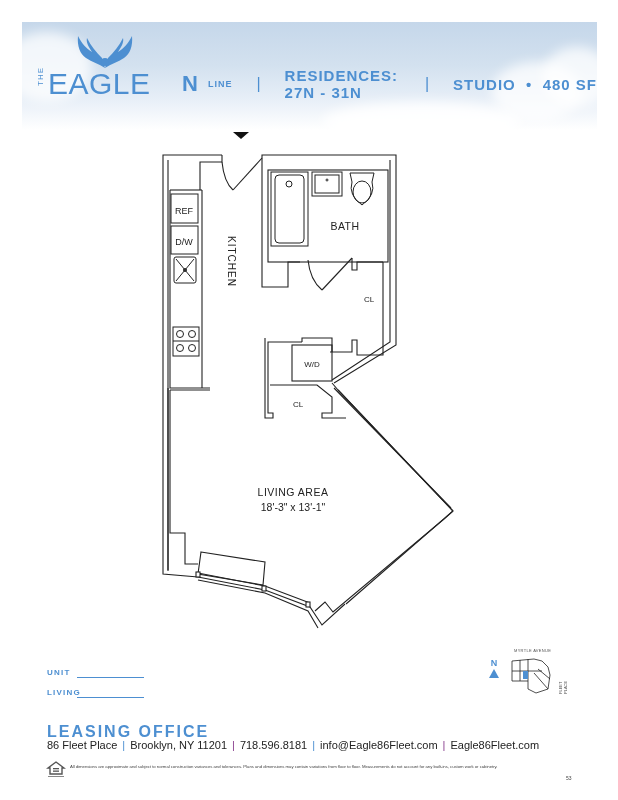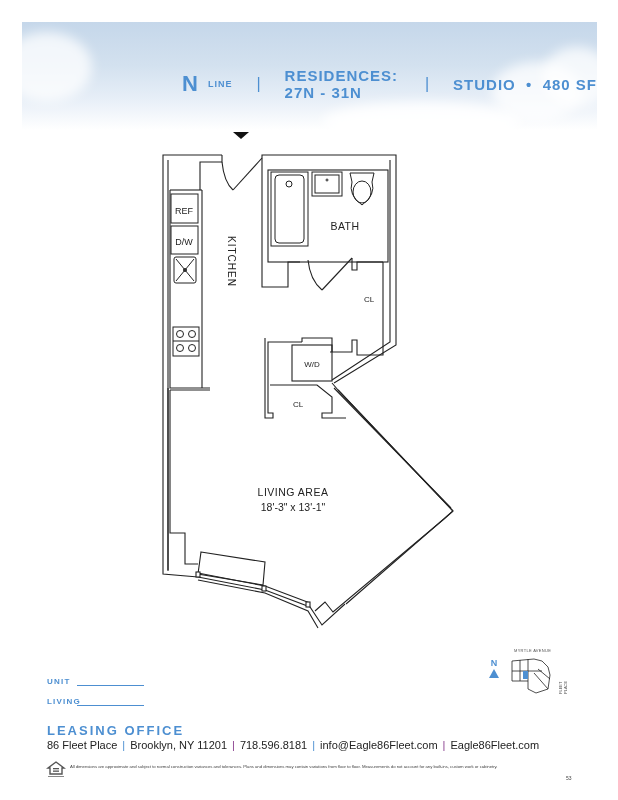--- a/index.html
+++ b/index.html
@@ -29,48 +29,57 @@
   }
   .line-letter { font-size: 22px; font-weight: 700; margin-right: 10px; }
   .line-word { font-size: 9px; font-weight: 700; letter-spacing: 1px; text-align: right; }
   .sep { font-size: 16px; color: #4d8fd1; margin: 0 24px; }
   .info-text { font-size: 15px; font-weight: 700; letter-spacing: 1px; }
 
   .plan { position: absolute; left: 150px; top: 125px; }
   .plan-label { font-family: "Liberation Sans", sans-serif; fill: #222; }
 
   .unit-form { position: absolute; left: 47px; top: 668px; }
-  .form-row { display: flex; align-items: flex-end; height: 18px; margin-bottom: 2px; }
+  .form-row { display: flex; height: 18px; margin-bottom: 2px; }
   .form-label { font-size: 8px; font-weight: 700; letter-spacing: 1.2px; color: #4d8fd1; width: 30px; }
   .form-line { width: 67px; border-bottom: 1px solid #4d8fd1; height: 10px; }
 
   .keyplan { position: absolute; left: 486px; top: 648px; width: 90px; height: 60px; }
   .north { position: absolute; left: 2px; top: 10px; color: #4d8fd1; font-weight: 700; font-size: 9px; text-align: center; width: 12px; }
   .north-tri { width: 0; height: 0; border-left: 5px solid transparent; border-right: 5px solid transparent; border-bottom: 9px solid #4d8fd1; margin: 1px auto 0; }
   .kp-street-top { position: absolute; left: 28px; top: 0px; font-size: 4px; color: #555; letter-spacing: 0.3px; }
   .kp-street-side { position: absolute; left: 72px; top: 46px; font-size: 4px; color: #555; transform: rotate(-90deg); transform-origin: left top; }
 
-  .leasing-title { position: absolute; left: 47px; top: 723px; font-size: 13px; font-weight: 700; letter-spacing: 2px; color: #4d8fd1; }
+  .leasing-title { position: absolute; left: 47px; top: 723px; font-size: 16px; font-weight: 700; letter-spacing: 2px; color: #4d8fd1; }
   .contact { position: absolute; left: 47px; top: 739px; font-size: 11px; color: #222; white-space: nowrap; }
   .contact .bar { color: #4d8fd1; margin: 0 5px; }
   .contact .bar.purple { color: #8a3f8f; }
 
   .eho { position: absolute; left: 46px; top: 759px; width: 20px; height: 20px; }
   .disclaimer { position: absolute; left: 70px; top: 764px; font-size: 4.3px; color: #444; white-space: nowrap; letter-spacing: -0.05px; }
   .page-num { position: absolute; left: 566px; top: 775px; font-size: 5px; color: #444; }
 </style>
 </head>
 <body>
 
 <div class="header">
   <div class="cloud" style="left:-20px; top:10px; width:90px; height:70px;"></div>
   <div class="cloud" style="left:470px; top:40px; width:90px; height:60px;"></div>
   <div class="cloud" style="left:520px; top:25px; width:70px; height:60px;"></div>
   <div class="cloud" style="left:300px; top:80px; width:200px; height:40px; background:rgba(255,255,255,0.9);"></div>
 
+  <div class="logo">
+    <svg class="wing-svg" width="62" height="36" viewBox="0 0 62 36">
+      <path d="M31 34 C25 30 18 28 12 24 C6 20 3 12 4 2 C8 10 12 14 18 18 C14 12 12 8 13 4 C17 12 22 18 28 24 Z" fill="#4d8fd1"></path>
+      <path d="M31 34 C37 30 44 28 50 24 C56 20 59 12 58 2 C54 10 50 14 44 18 C48 12 50 8 49 4 C45 12 40 18 34 24 Z" fill="#4d8fd1"></path>
+      <circle cx="31" cy="28" r="4" fill="#4d8fd1"></circle>
+    </svg>
+    <span class="logo-the">THE</span>
+    <span class="logo-eagle">EAGLE</span>
+  </div>
 
   <div class="header-info">
     <span class="line-letter">N</span>
     <span class="line-word">LINE</span>
     <span class="sep">|</span>
     <span class="info-text">RESIDENCES: 27N - 31N</span>
     <span class="sep">|</span>
     <span class="info-text" style="white-space:pre;">STUDIO  •  480 SF</span>
   </div>
 </div>

